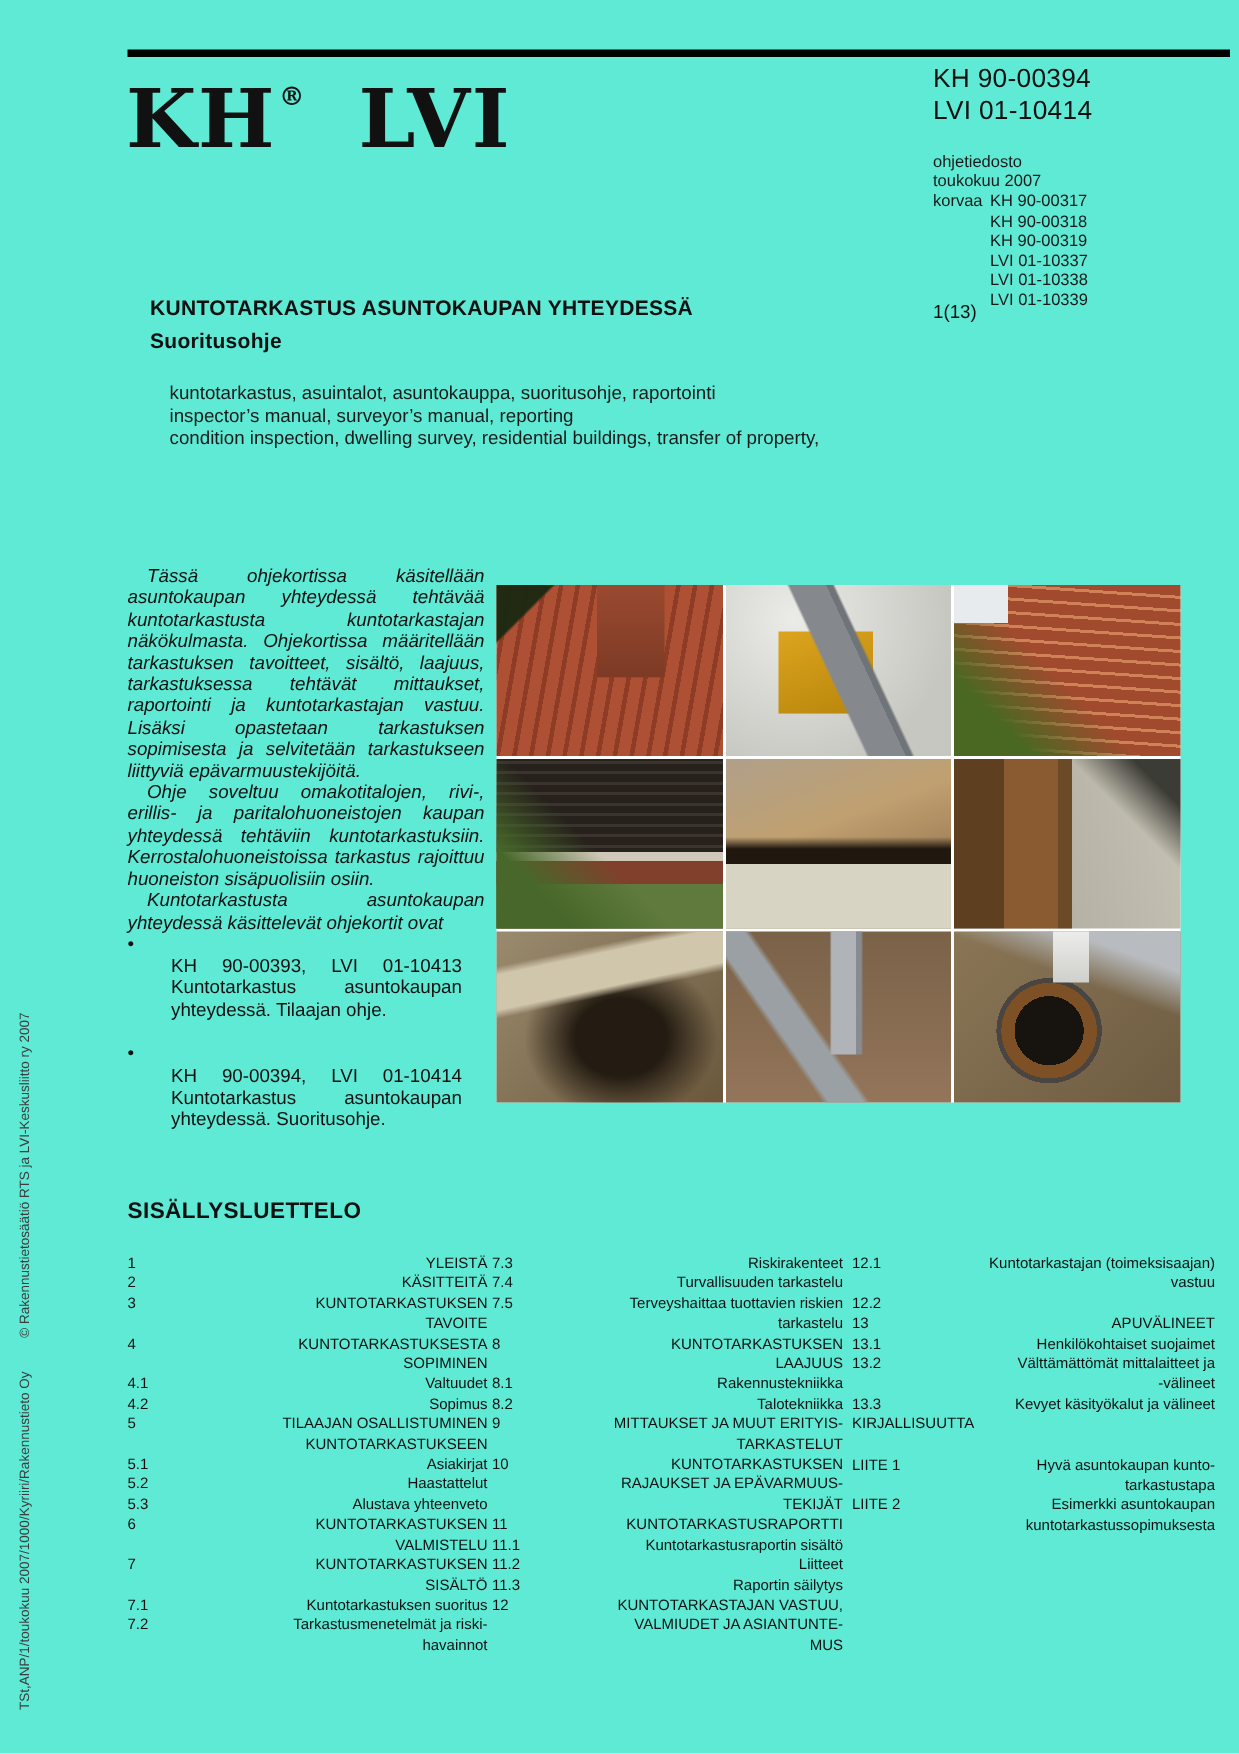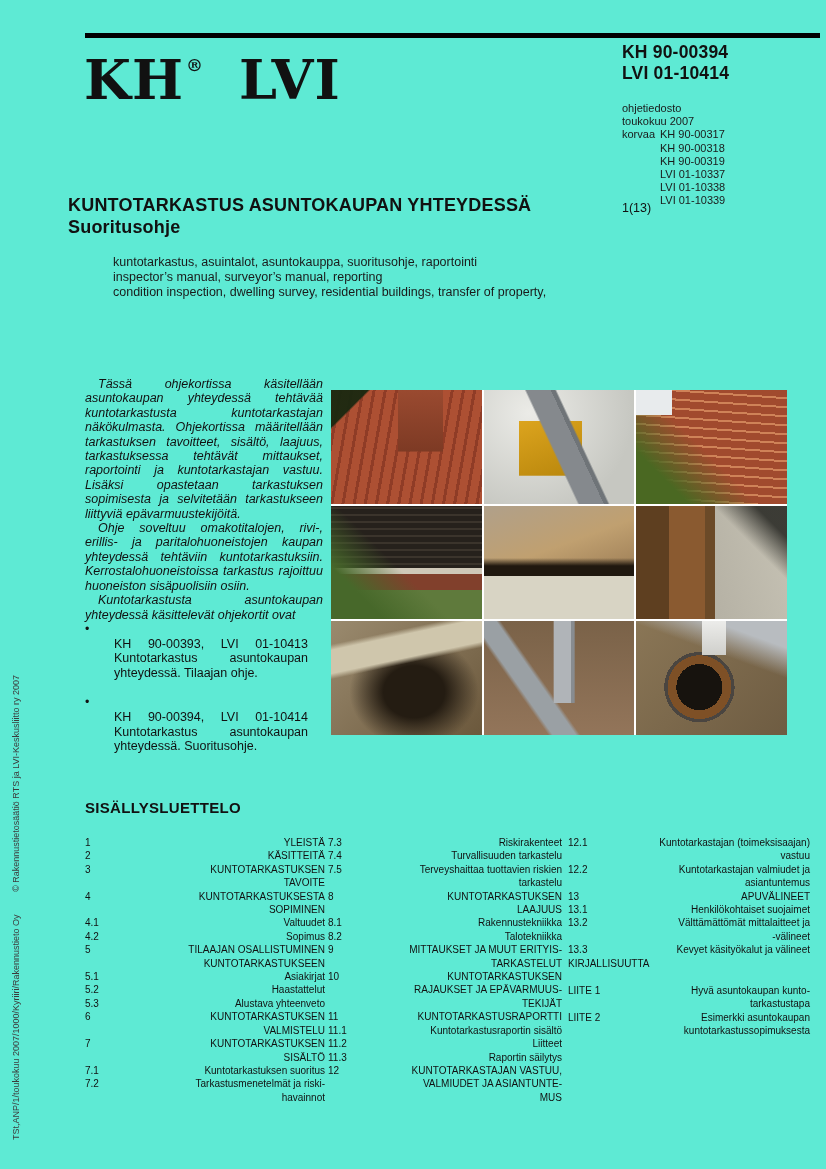--- a/index.html
+++ b/index.html
@@ -6,27 +6,27 @@
   .page{
     position:relative;width:826px;height:1169px;margin:0 auto;background:#5eead4;
     font-family:"Liberation Sans",sans-serif;color:#111;overflow:hidden;
     -webkit-font-smoothing:antialiased;
   }
   
   .topbar{position:absolute;left:85px;top:33px;width:735px;height:5px;background:#000;}
   .logo{position:absolute;left:84px;top:38px;font-family:"DejaVu Serif",serif;font-weight:700;font-size:54px;line-height:54px;color:#111;letter-spacing:1px;}
   .logo-reg{font-size:17px;font-weight:700;vertical-align:28px;margin-left:2px;letter-spacing:0;}
   .logo-lvi{margin-left:36px;}
-  .docnums{position:absolute;left:622px;top:42px;font-weight:700;font-size:17.5px;line-height:21px;letter-spacing:.2px;}
+  .docnums{position:absolute;left:622px;top:42px;font-weight:400;font-size:17.5px;line-height:21px;letter-spacing:.2px;}
   .meta{position:absolute;left:622px;top:102px;font-size:11px;line-height:13.2px;color:#1a1a1a;}
   .korvaa-row{display:flex;}
   .korvaa-label{width:38px;flex:0 0 38px;}
   .pageno{position:absolute;left:622px;top:201px;font-size:12.5px;}
   
-  .title{position:absolute;left:68px;top:194px;font-weight:700;font-size:18px;line-height:22px;letter-spacing:.2px;}
+  .title{position:absolute;left:100px;top:194px;font-weight:700;font-size:14px;line-height:22px;letter-spacing:.2px;}
   .keywords{position:absolute;left:85px;top:255px;font-size:12.5px;line-height:15.2px;color:#1a1a1a;margin-left:28px;}
   
   .intro{position:absolute;left:85px;top:377px;width:238px;font-size:12.5px;line-height:14.4px;text-align:justify;color:#111;}
   .intro p{margin:0;font-style:italic;text-indent:13px;}
   .bullet-row{display:flex;font-style:normal;}
   .bullet-dot{flex:0 0 14px;font-size:12.5px;}
   .bullet-row p{flex:1;font-style:normal;text-indent:0;margin:15px;text-align:justify;}
   
   .photogrid{position:absolute;left:331px;top:390px;width:456px;height:345px;display:grid;
     grid-template-columns:repeat(3,1fr);grid-template-rows:repeat(3,1fr);gap:2px;background:#fff;}
@@ -299,22 +299,20 @@
   </div>
 
   <div class="toc-col toc-col3">
     <div class="trow">
         <span class="tnum">12.1</span>
         <span class="ttxt">Kuntotarkastajan (toimeksisaajan)
 vastuu</span>
       </div>
     <div class="trow">
         <span class="tnum">12.2</span>
-        <span class="ttxt">Kuntotarkastajan valmiudet ja
-asiantuntemus</span>
       </div>
     <div class="trow">
         <span class="tnum">13</span>
         <span class="ttxt">APUVÄLINEET</span>
       </div>
     <div class="trow">
         <span class="tnum">13.1</span>
         <span class="ttxt">Henkilökohtaiset suojaimet</span>
       </div>
     <div class="trow">

